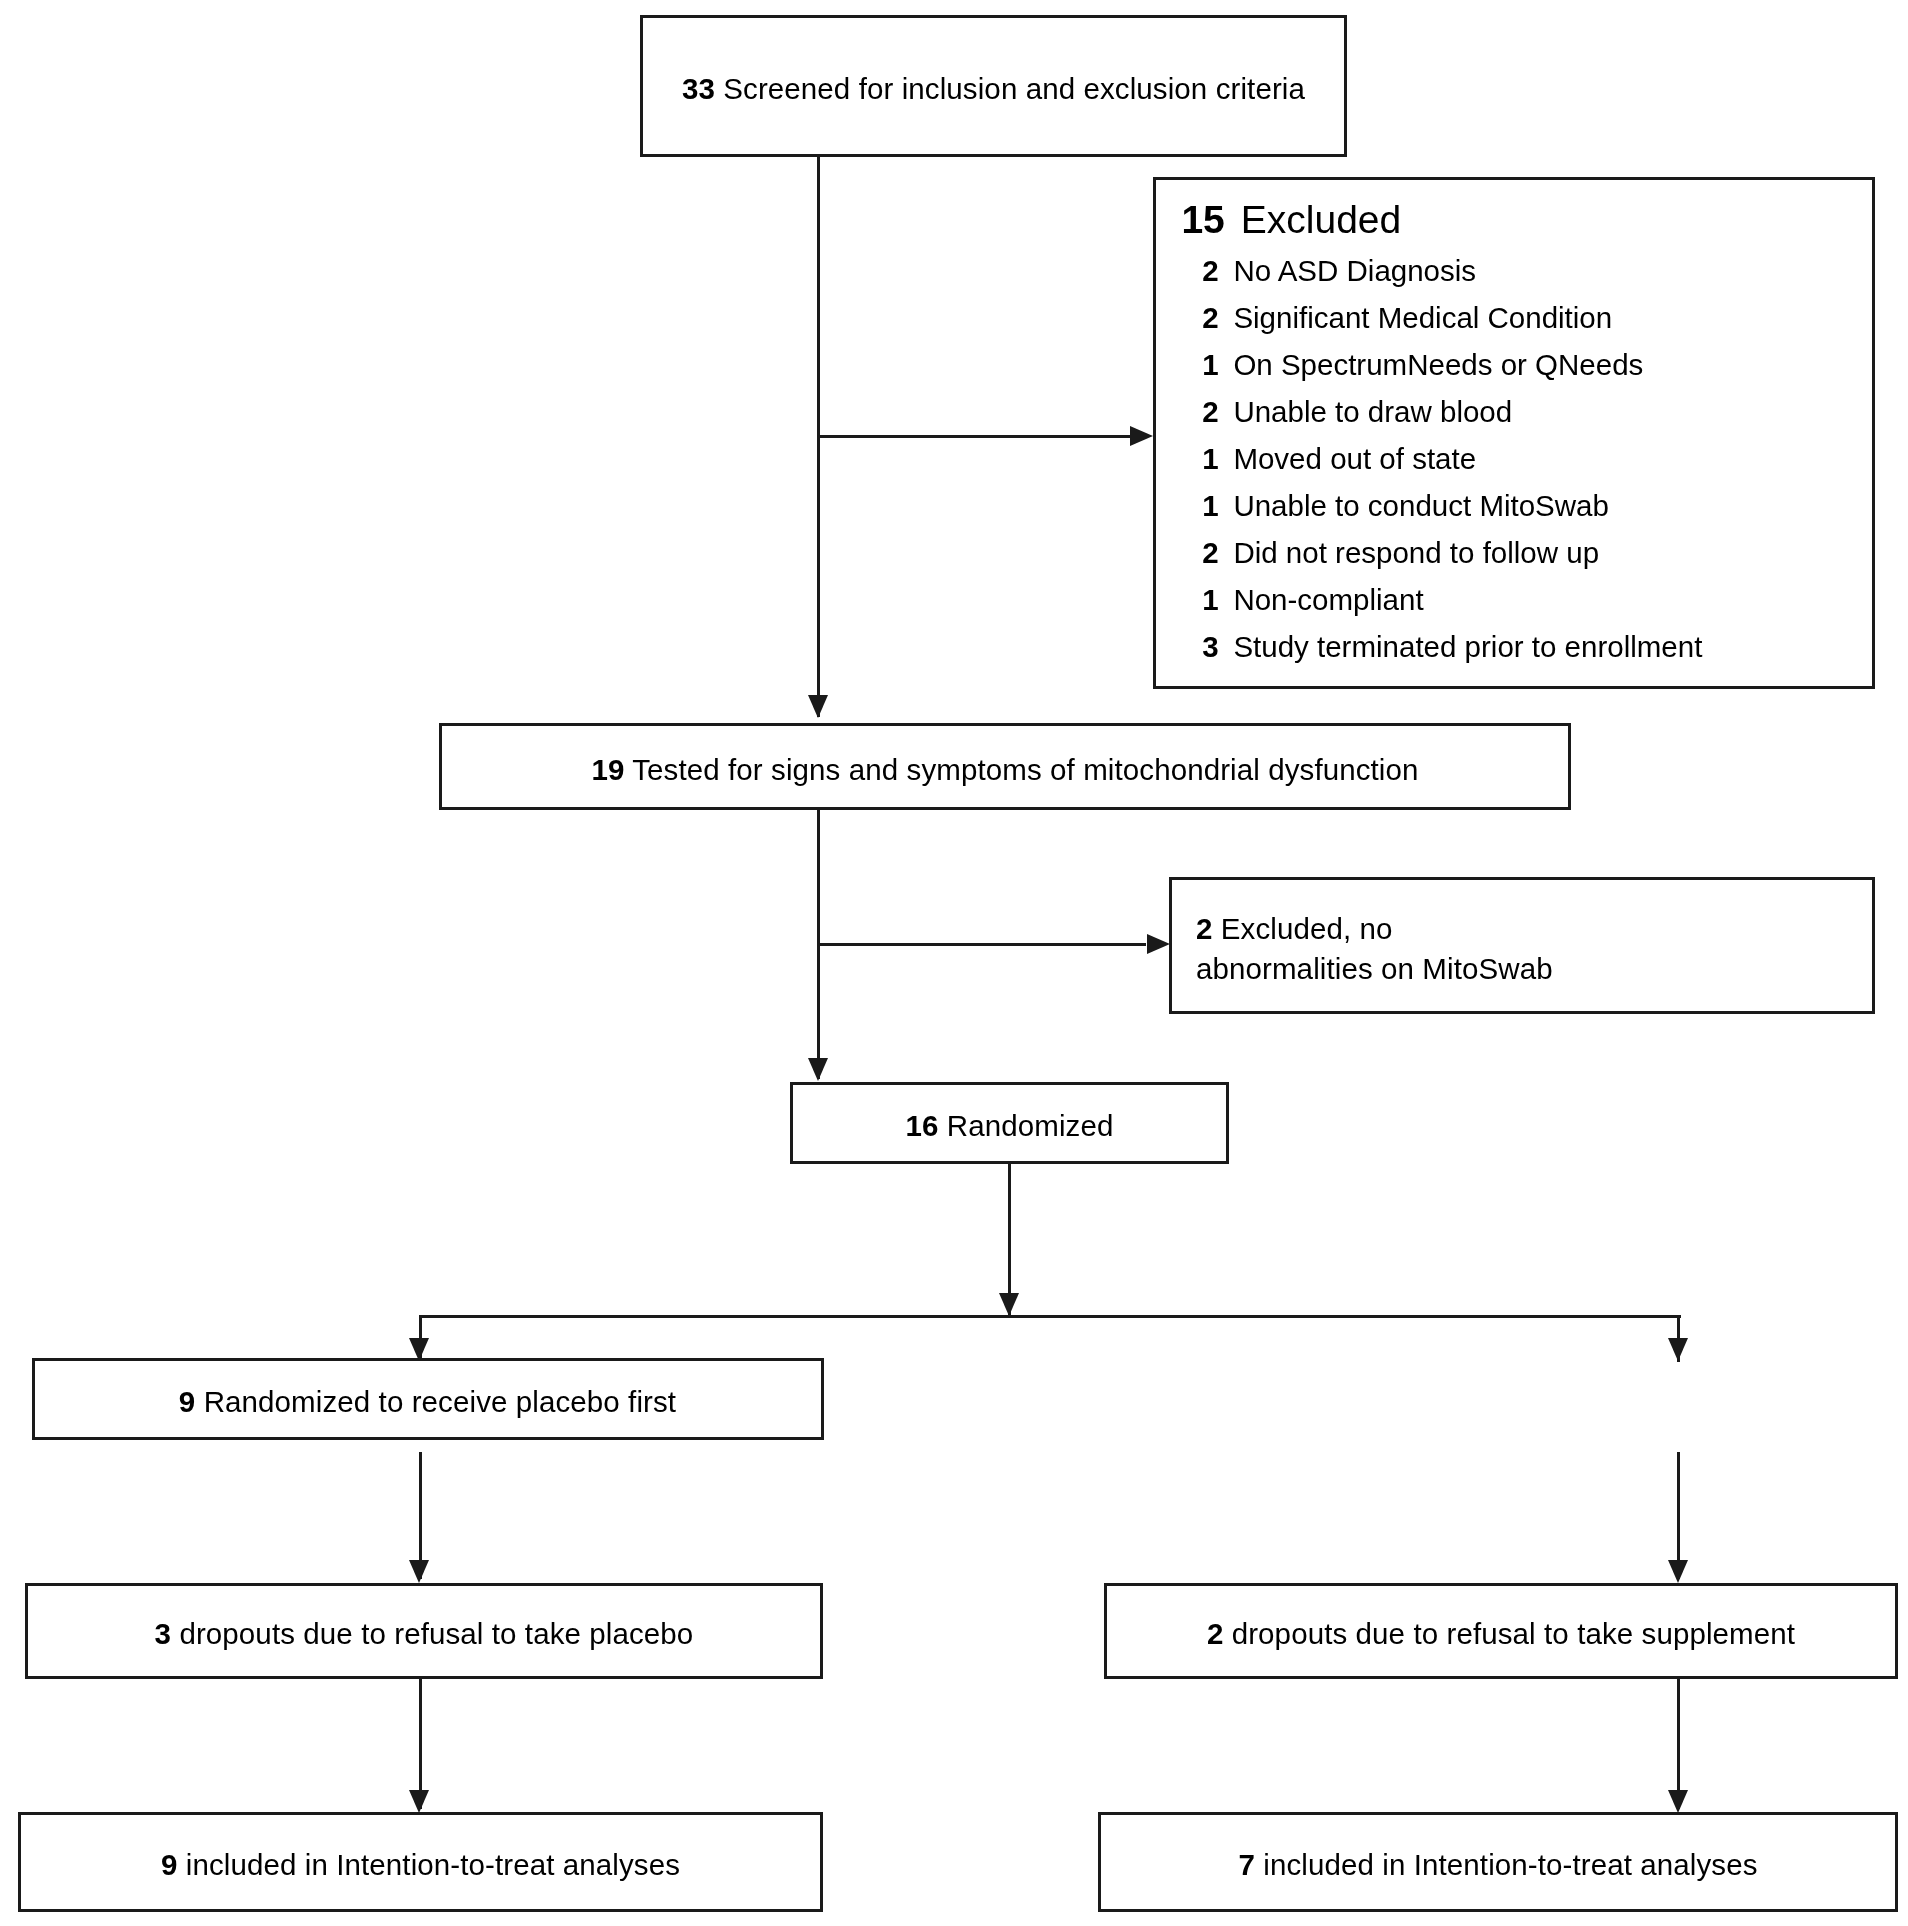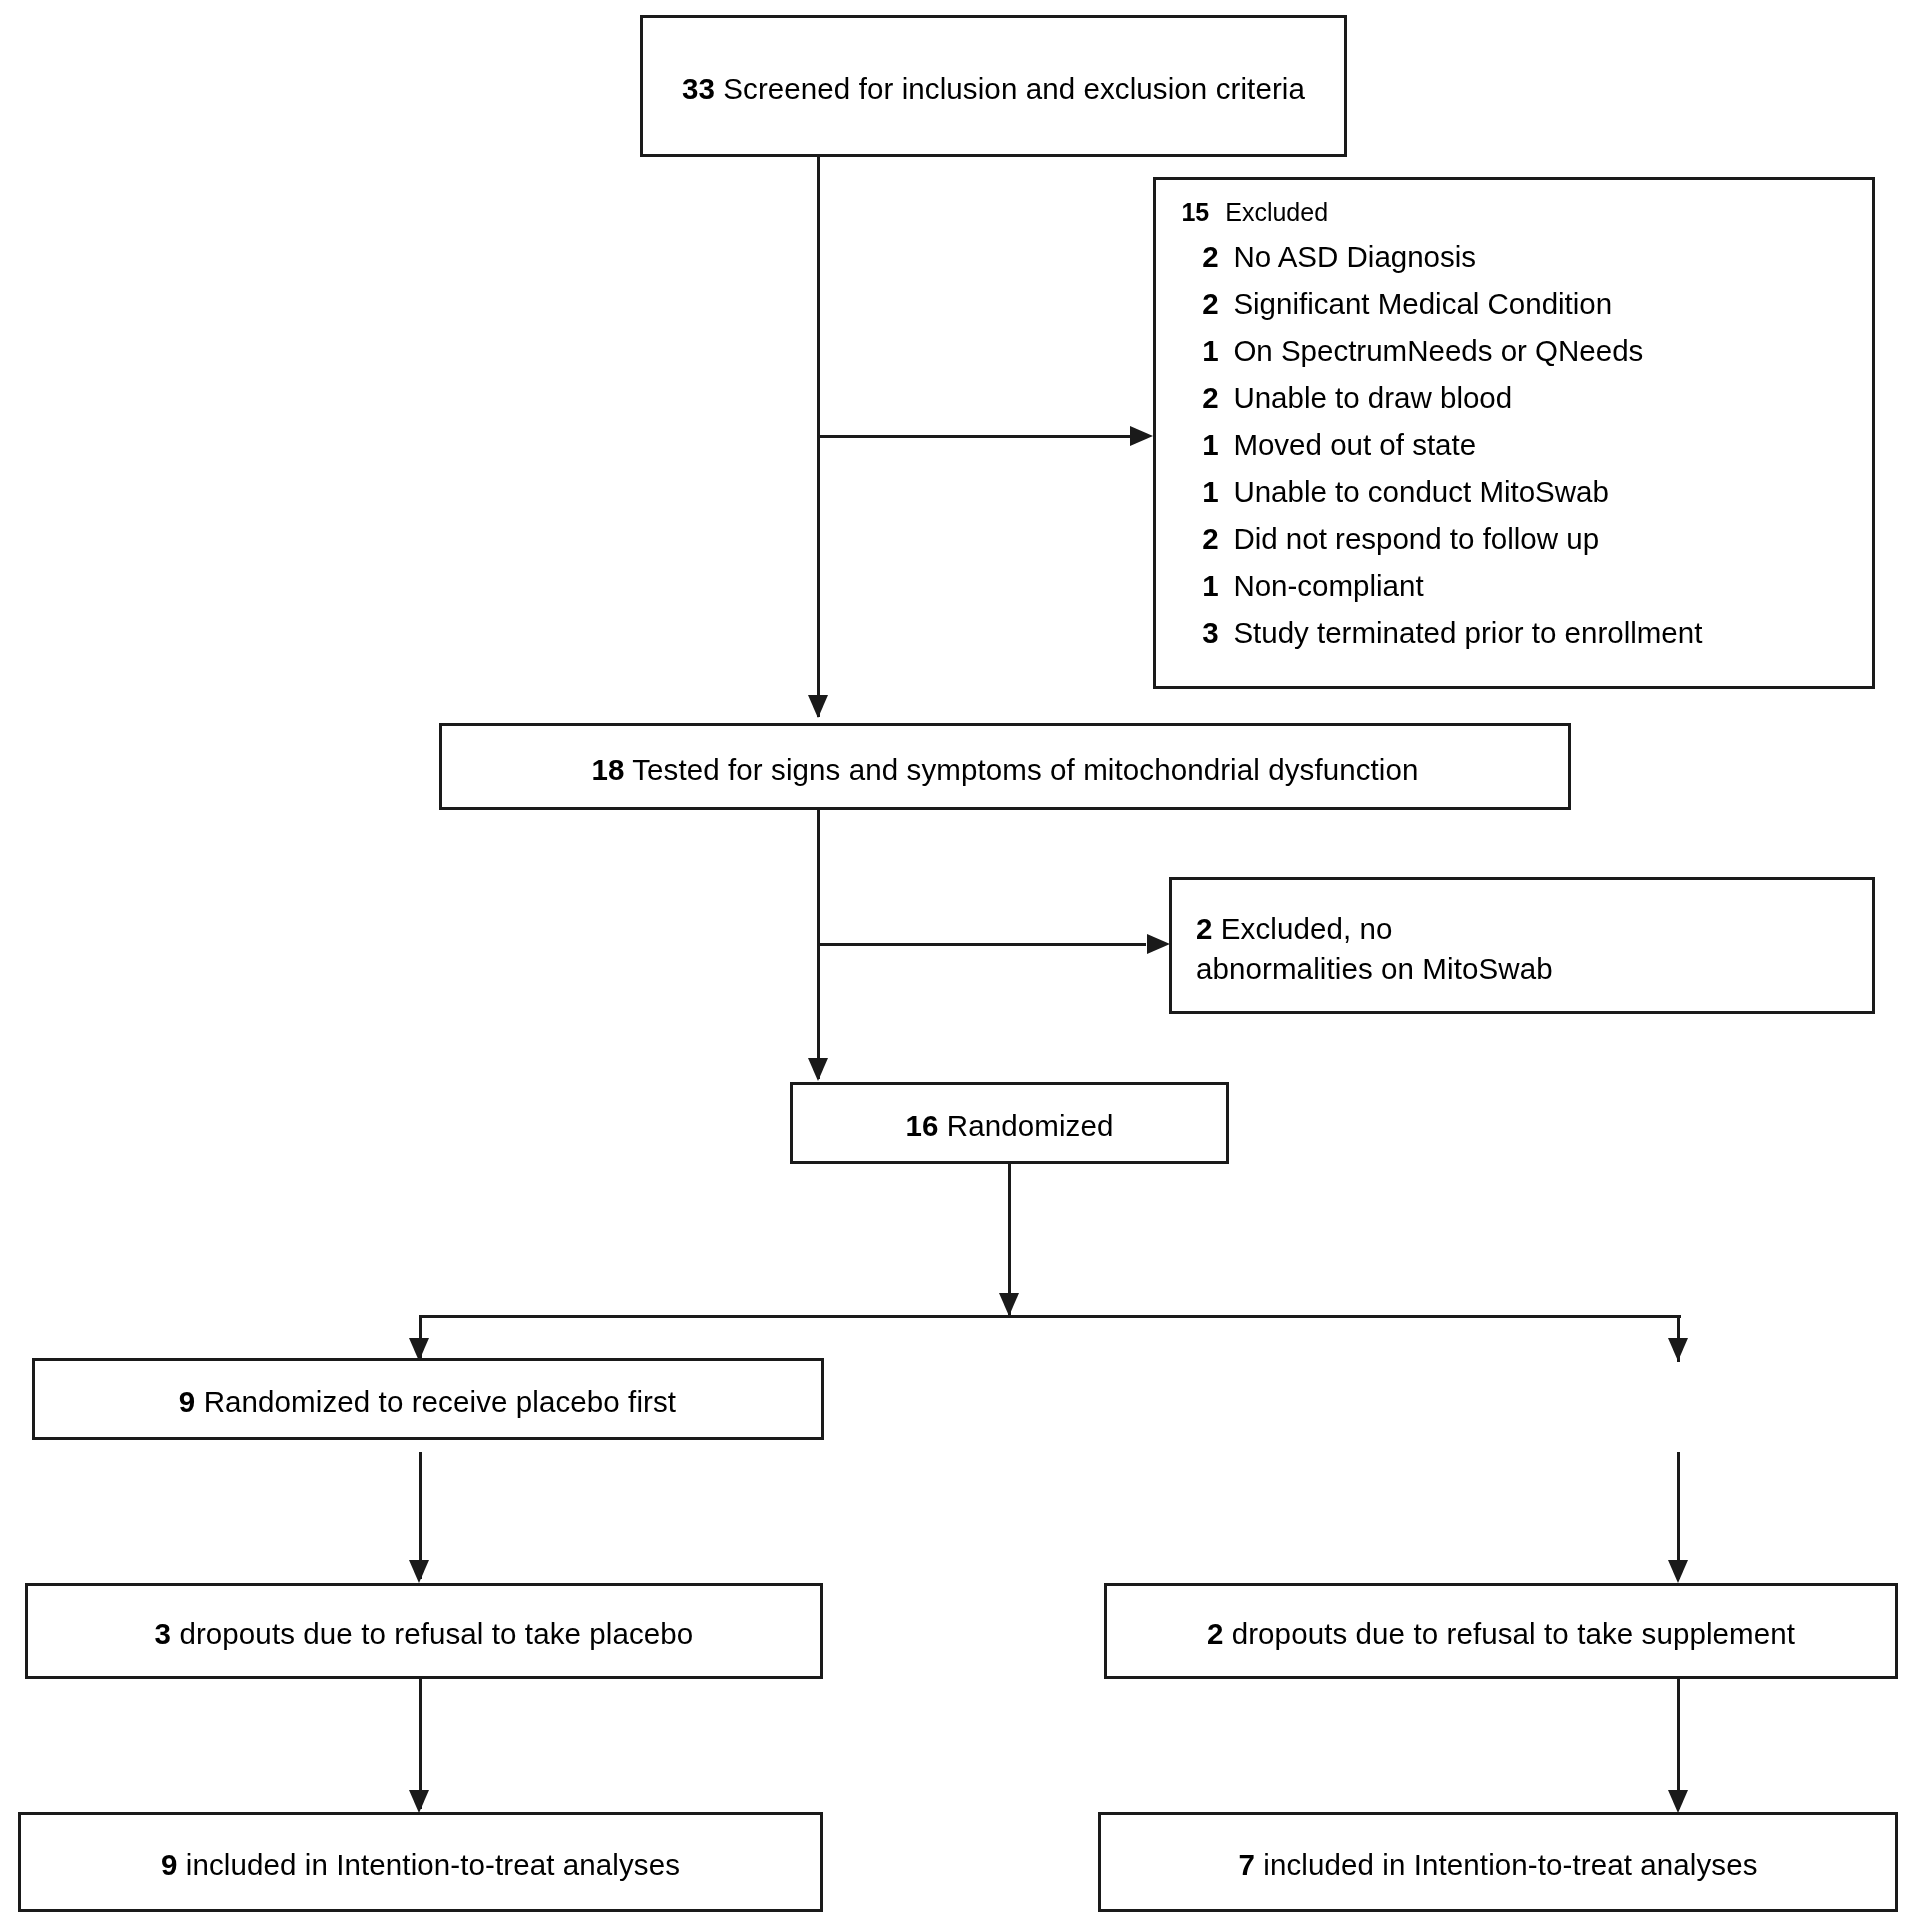--- a/index.html
+++ b/index.html
@@ -44,21 +44,21 @@
   }
 
   
   .excl-list {
     display: block;
     width: 100%;
     padding: 20px 0 0 25.4px;
     box-sizing: border-box;
   }
   .excl-head {
-    font-size: 25px;
+    font-size: 39px;
     line-height: 1.0;
     margin-bottom: 17.4px;
     white-space: nowrap;
   }
   .excl-head .num { margin-right: 16px; }
   .excl-row {
     font-size: 29.5px;
     line-height: 1.0;
     margin: 0 0 17.4px 0;
     white-space: nowrap;
@@ -158,21 +158,21 @@
       </div>
       <div class="excl-row">
         <span class="n">3</span>
         <span class="t">Study terminated prior to enrollment</span>
       </div>
     </div>
   </div>
 
   <div class="box" style="left:439px; top:723px; width:1132px; height:87px;">
     <div class="txt">
-      <span class="num">18</span> 
+      <span class="num">19</span> 
       <span>Tested for signs and symptoms of mitochondrial dysfunction</span>
     </div>
   </div>
 
   <div class="vline" style="left:817px; top:810px; height:269px;"></div>
   <div class="arrow-down" style="left:808px; top:1058px;"></div>
 
   <div class="hline" style="left:818px; top:943px; width:328px;"></div>
   <div class="arrow-right" style="left:1147px; top:934px;"></div>
 

